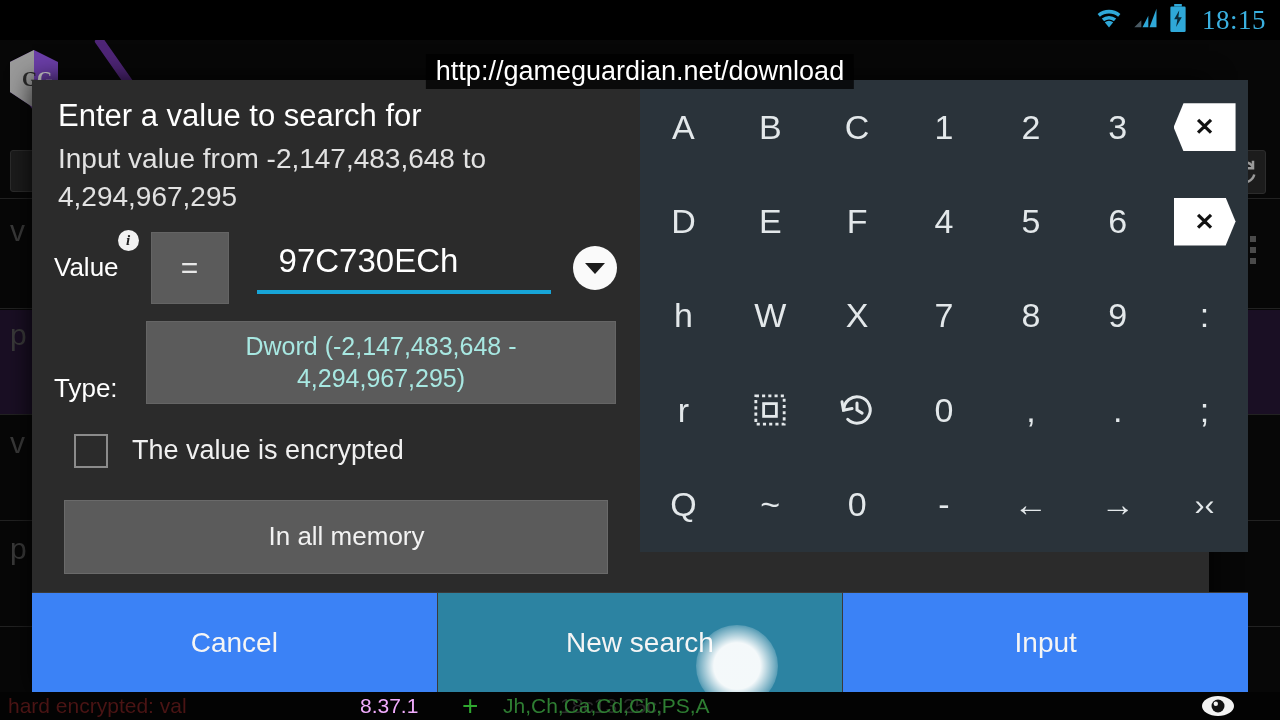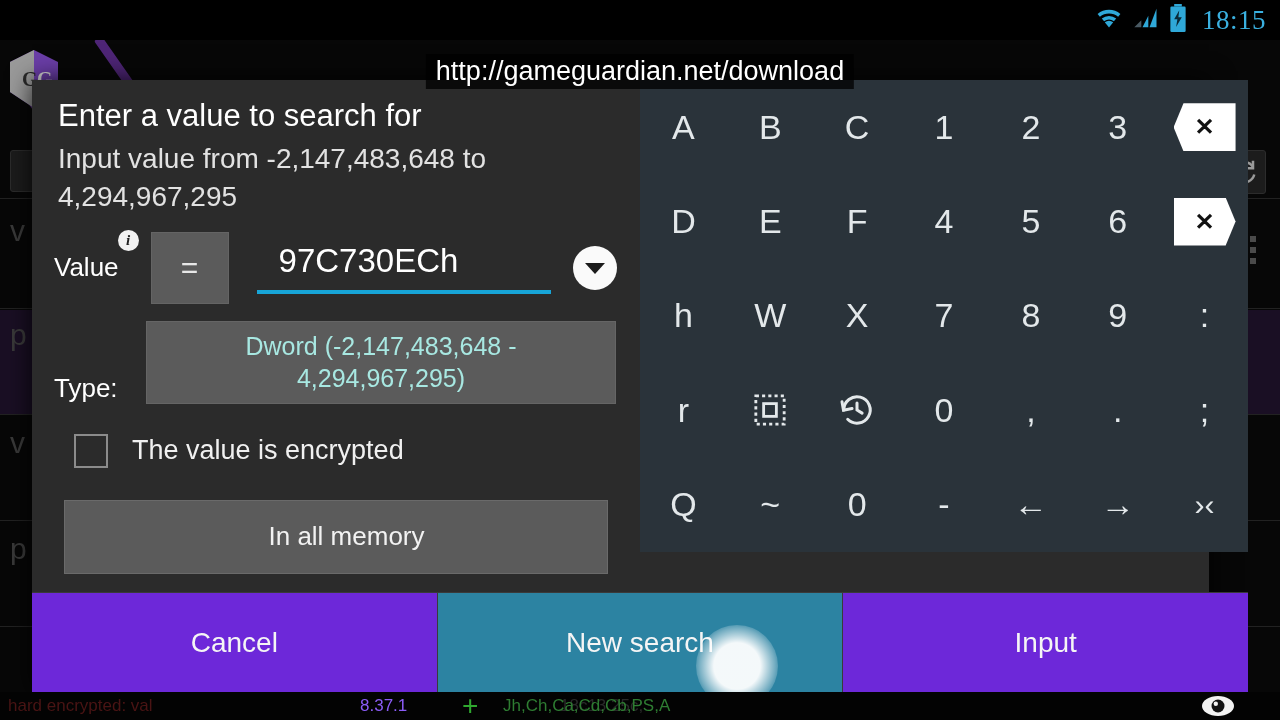--- a/index.html
+++ b/index.html
@@ -100,34 +100,34 @@
   .badge-key { width:62px; height:48px; background:#fff; color:#111;
                display:flex; align-items:center; justify-content:center;
                font-size:24px; font-weight:bold; }
   .badge-left { clip-path:polygon(16% 0,100% 0,100% 100%,16% 100%,0 50%); }
   .badge-right { clip-path:polygon(0 0,84% 0,100% 50%,84% 100%,0 100%); }
 
   
   #btnbar { position:absolute; left:0; bottom:0; width:1216px; height:100px;
             display:flex; border-top:1px solid #3a3a3a; }
   .bar-btn { flex:1; display:flex; align-items:center; justify-content:center;
-             color:#f5f5f5; font-size:28px; background:#6d28d9;
+             color:#f5f5f5; font-size:28px; background:#3b82f6;
              border-left:1px solid #3a3a3a; position:relative; overflow:hidden; }
   .bar-btn:first-child { border-left:none; }
   .bar-btn.primary { background:#2c83a2; }
   .ripple { position:absolute; width:82px; height:82px; border-radius:50%;
             background:radial-gradient(circle,rgba(255,255,255,.95) 40%,rgba(255,255,255,.35) 65%,rgba(255,255,255,0) 78%);
             left:258px; top:32px; }
 
   
   #bottom { position:absolute; left:0; bottom:0; width:1280px; height:28px;
             background:#030303; z-index:30; display:flex; align-items:center; }
-  .bot-text { position:absolute; white-space:nowrap; font-size:17px; }
+  .bot-text { position:absolute; white-space:nowrap; font-size:21px; }
   .bot-red { left:8px; color:#4a1414; }
-  .bot-white { left:360px; color:#8b5cf6;text-align:center; }
+  .bot-white { left:360px; color:#f0abfc;text-align:center; }
   .bot-plus { left:462px; color:#2fa82f; font-size:28px; }
   .bot-green { left:503px; color:#2e7d32; }
   .bot-dim { left:560px; color:#2a2a2a;text-align:center; }
   .eye { position:absolute; right:44px; width:36px; height:22px; }
 </style>
 </head>
 <body>
 
 <div id="screen">
 

